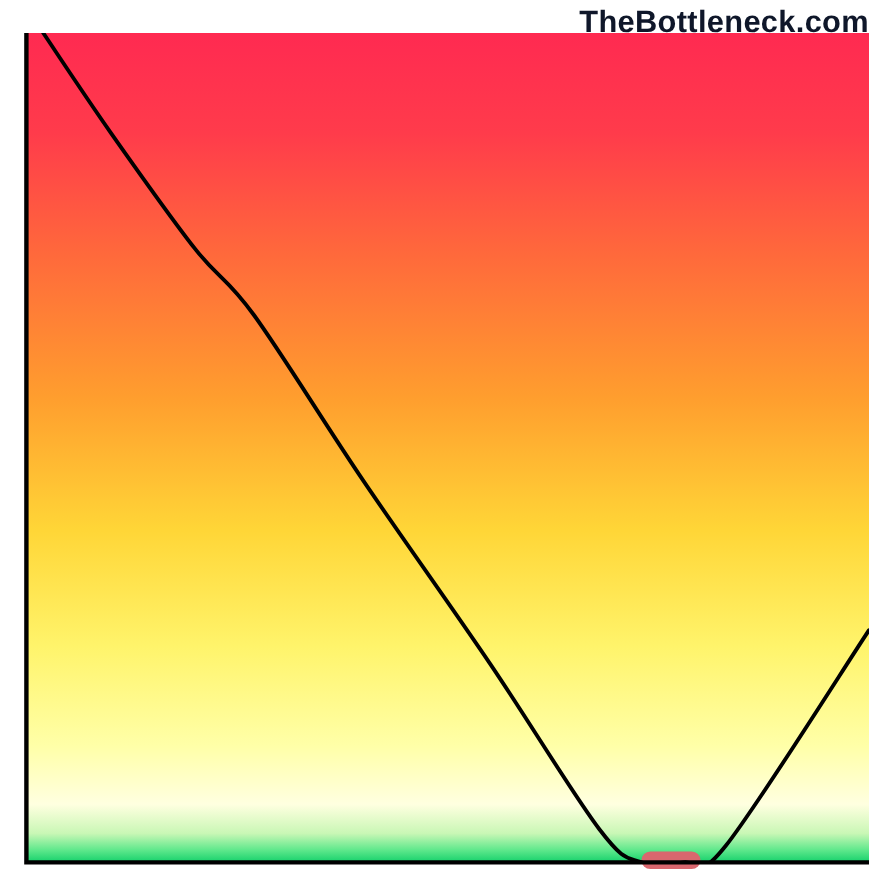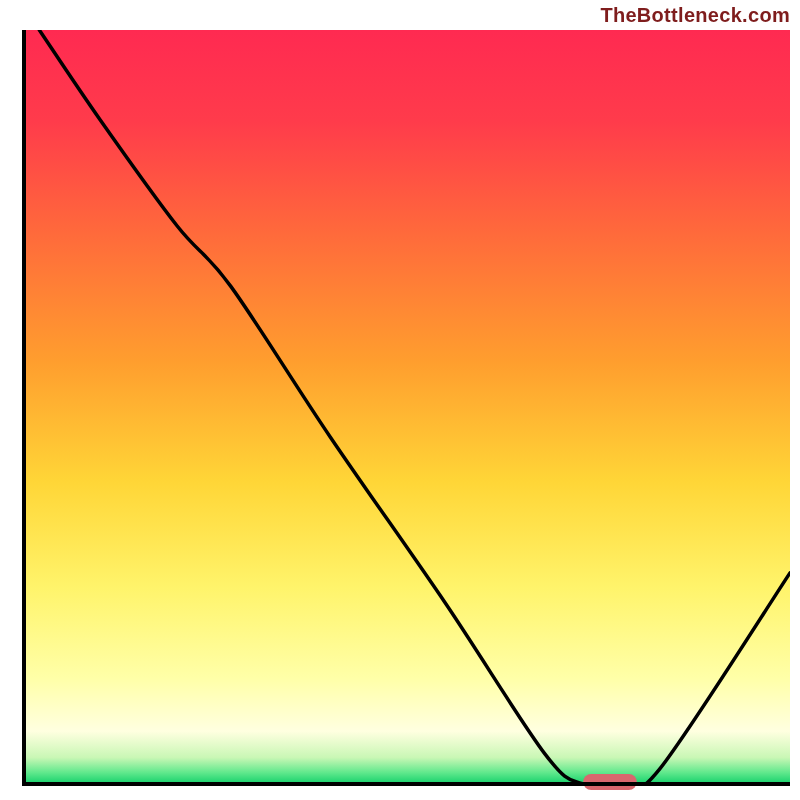--- a/index.html
+++ b/index.html
@@ -13,23 +13,23 @@
   }
   .container {
     position: relative;
     width: 800px;
     height: 800px;
   }
   .watermark {
     position: absolute;
     top: 4px;
     right: 10px;
-    font-size: 20px;
+    font-size: 28px;
     font-weight: 600;
-    color: #7f1d1d;
+    color: #0f172a;
     letter-spacing: 0.3px;
     z-index: 30;
   }
   svg {
     display: block;
   }
 </style>
 </head>
 <body>
 

